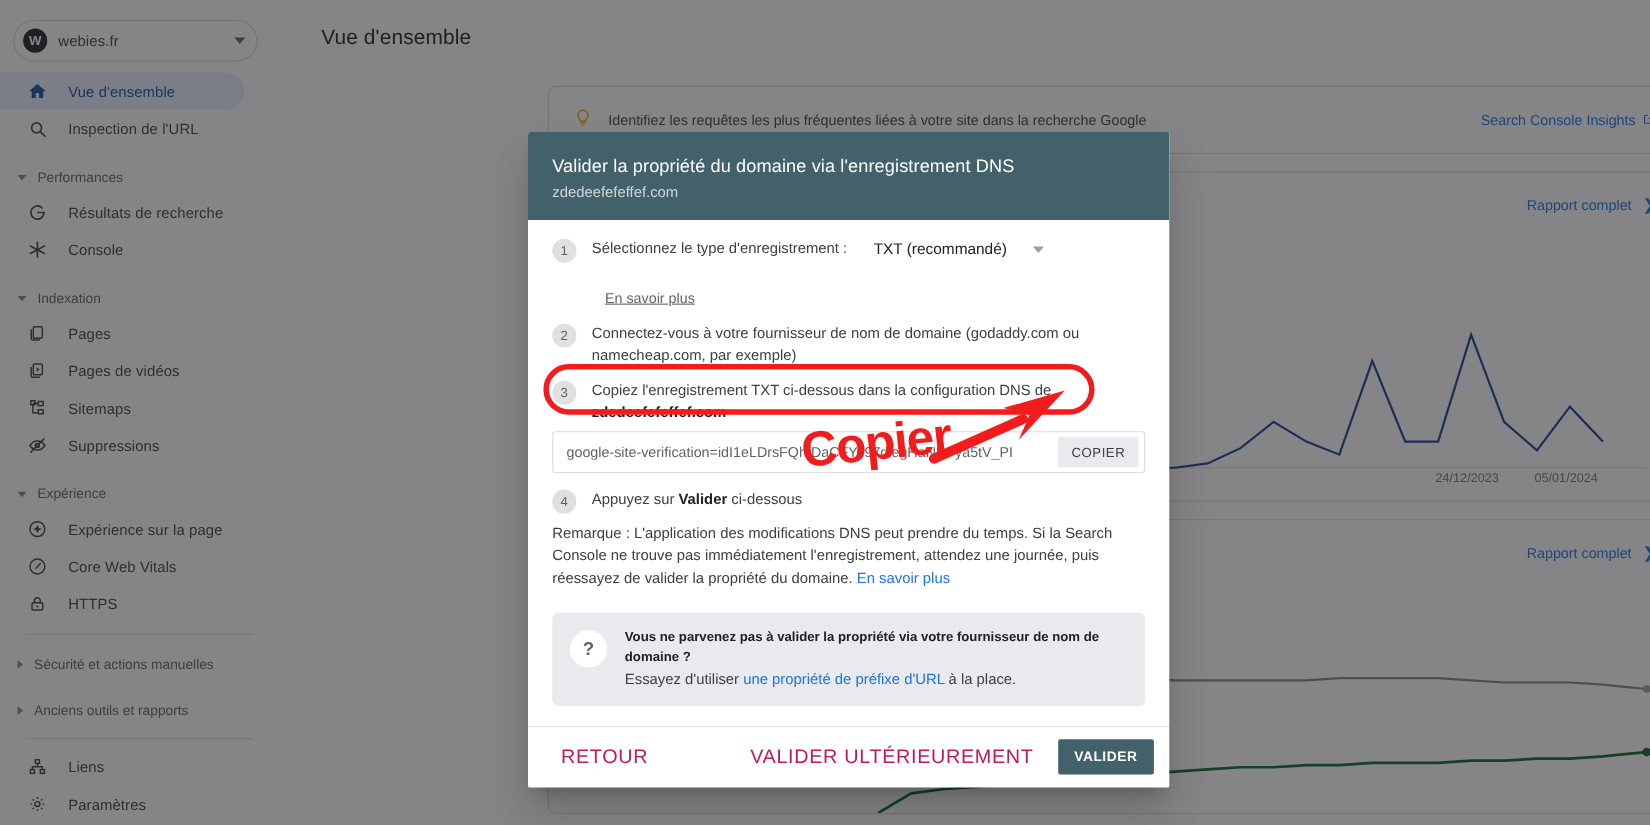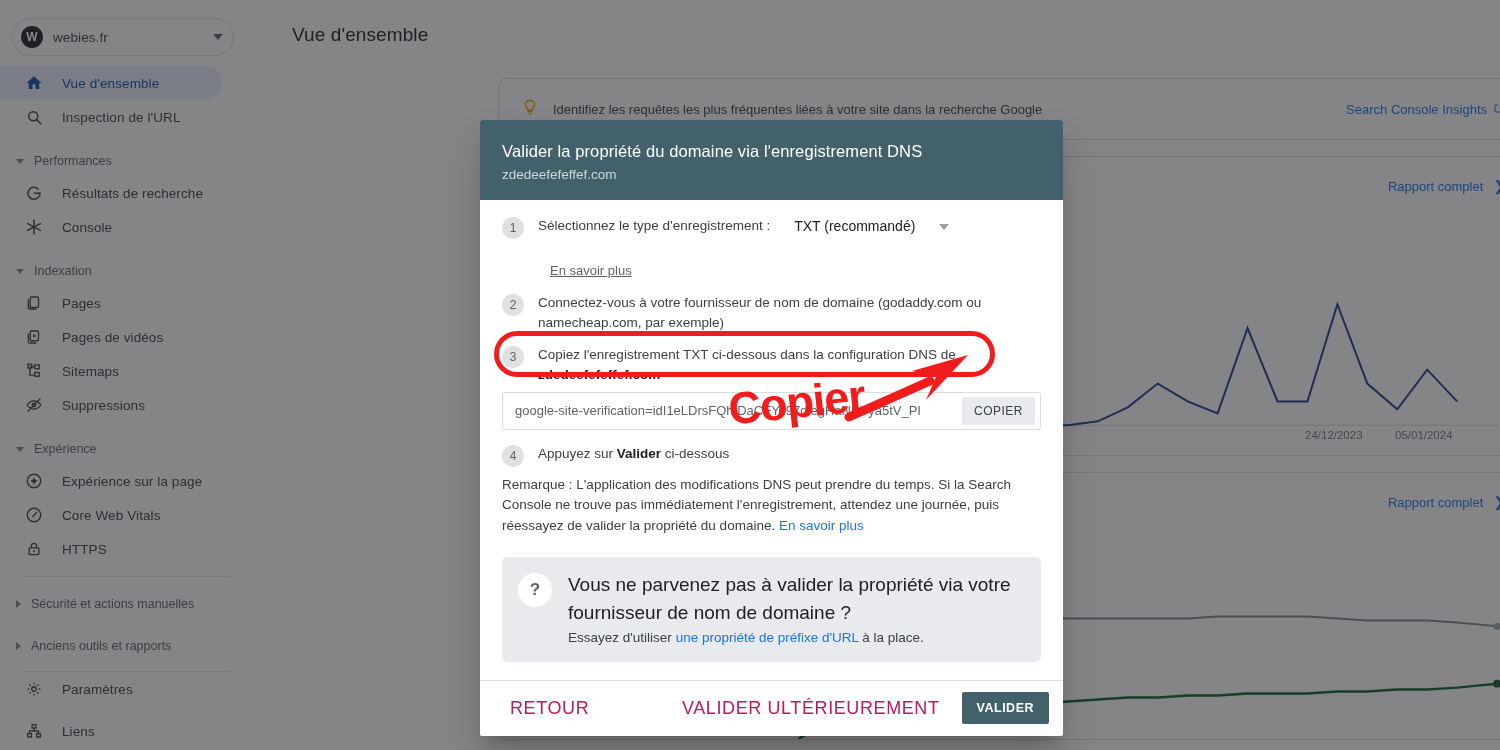--- a/index.html
+++ b/index.html
@@ -152,21 +152,21 @@
 
   #help-box {
     margin-top: 20px; background: #e8eaed; border-radius: 6px;
     padding: 14px 16px; display: flex; gap: 16px; align-items: flex-start;
   }
   #help-icon {
     flex: 0 0 34px; width: 34px; height: 34px; border-radius: 50%;
     background: #fff; display: flex; align-items: center; justify-content: center;
     color: #5f6368; font-size: 17px; font-weight: bold; margin-top: 2px;
   }
-  #help-title { font-size: 19px; color: #202124; font-weight: 400; line-height: 1.45; }
+  #help-title { font-size: 12px; color: #202124; font-weight: 700; line-height: 1.45; }
   #help-sub { font-size: 13.5px; color: #3c4043; margin-top: 2px; line-height: 1.45; }
 
   #modal-footer {
     border-top: 1px solid #e0e0e0; height: 56px; display: flex;
     align-items: center; padding: 0 14px 0 22px; gap: 14px;
   }
   .txt-btn {
     background: none; border: none; font-size: 18px; color: #be185d;
     letter-spacing: .6px; font-family: "Liberation Sans", sans-serif; cursor: pointer;
     padding: 8px 8px;
@@ -334,39 +334,39 @@
         <span>Sécurité et actions manuelles</span>
       </div>
 
       <div class="nav-section">
         <span class="tri-closed"></span>
         <span>Anciens outils et rapports</span>
       </div>
 
       <div class="nav-sep"></div>
 
-      <div class="nav-item">
-        <span class="nav-icon">
-          <svg viewBox="0 0 24 24" fill="none" stroke="#3c4043" stroke-width="1.7">
-              <circle cx="12" cy="12" r="3"></circle>
-              <path d="M12 3.5v2.2M12 18.3v2.2M20.5 12h-2.2M5.7 12H3.5M18 6l-1.6 1.6M7.6 16.4L6 18M18 18l-1.6-1.6M7.6 7.6L6 6"></path>
-            </svg>
-        </span>
-        <span class="label">Paramètres</span>
-      </div>
       <div class="nav-item" style="margin-top:8px">
         <span class="nav-icon">
           <svg viewBox="0 0 24 24" fill="none" stroke="#3c4043" stroke-width="1.8">
               <rect x="9.5" y="3.5" width="5" height="4.5"></rect>
               <rect x="3.5" y="15.5" width="5" height="4.5"></rect>
               <rect x="15.5" y="15.5" width="5" height="4.5"></rect>
               <path d="M12 8v4M6 15.5v-3.5h12v3.5"></path>
             </svg>
         </span>
         <span class="label">Liens</span>
+      </div>
+      <div class="nav-item">
+        <span class="nav-icon">
+          <svg viewBox="0 0 24 24" fill="none" stroke="#3c4043" stroke-width="1.7">
+              <circle cx="12" cy="12" r="3"></circle>
+              <path d="M12 3.5v2.2M12 18.3v2.2M20.5 12h-2.2M5.7 12H3.5M18 6l-1.6 1.6M7.6 16.4L6 18M18 18l-1.6-1.6M7.6 7.6L6 6"></path>
+            </svg>
+        </span>
+        <span class="label">Paramètres</span>
       </div>
     </div>
 
     <div id="main">
       <div id="page-title">Vue d'ensemble</div>
 
       <div class="card" id="insight-card">
         <span class="bulb">
           <svg width="18" height="18" viewBox="0 0 24 24" fill="none" stroke="#f9ab00" stroke-width="1.8">
             <path d="M9 18h6M10 21h4M12 3a6 6 0 0 0-3.5 10.8V16h7v-2.2A6 6 0 0 0 12 3z"></path>

